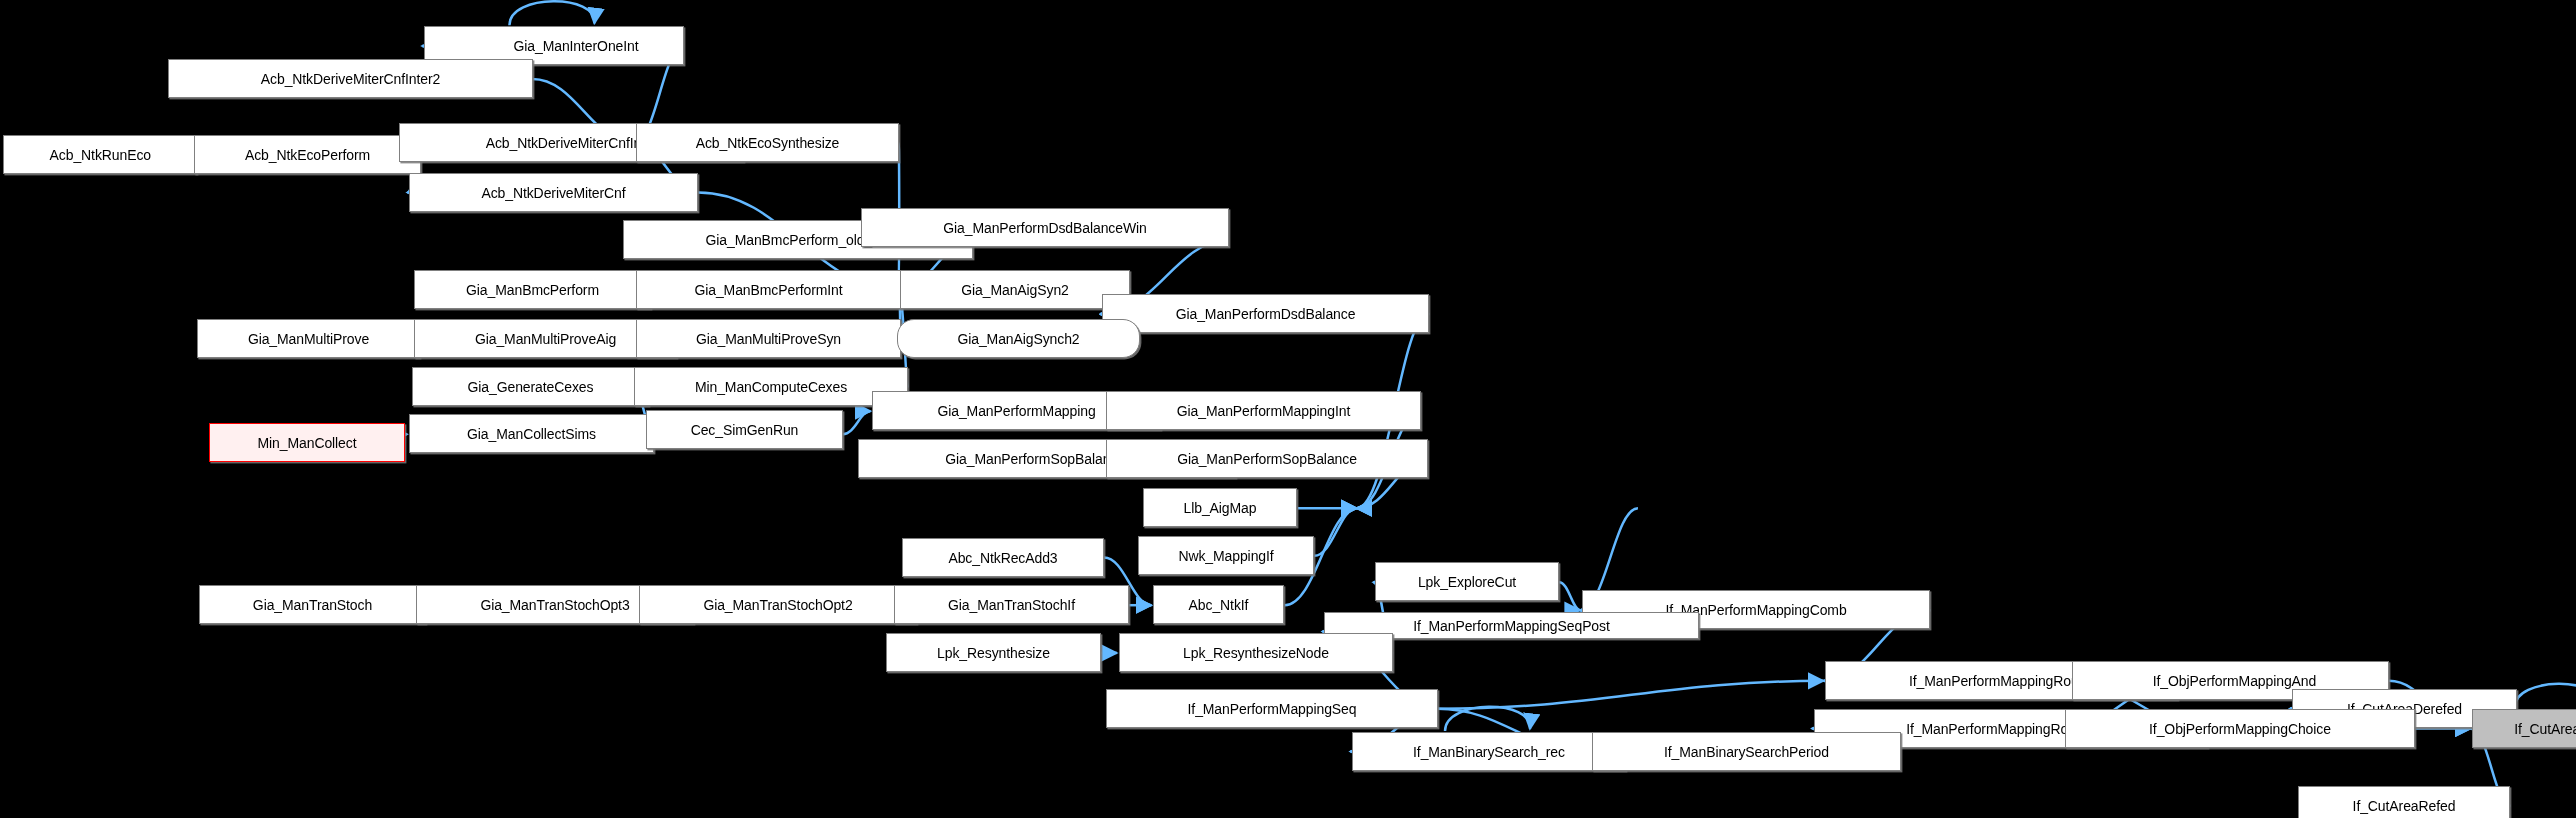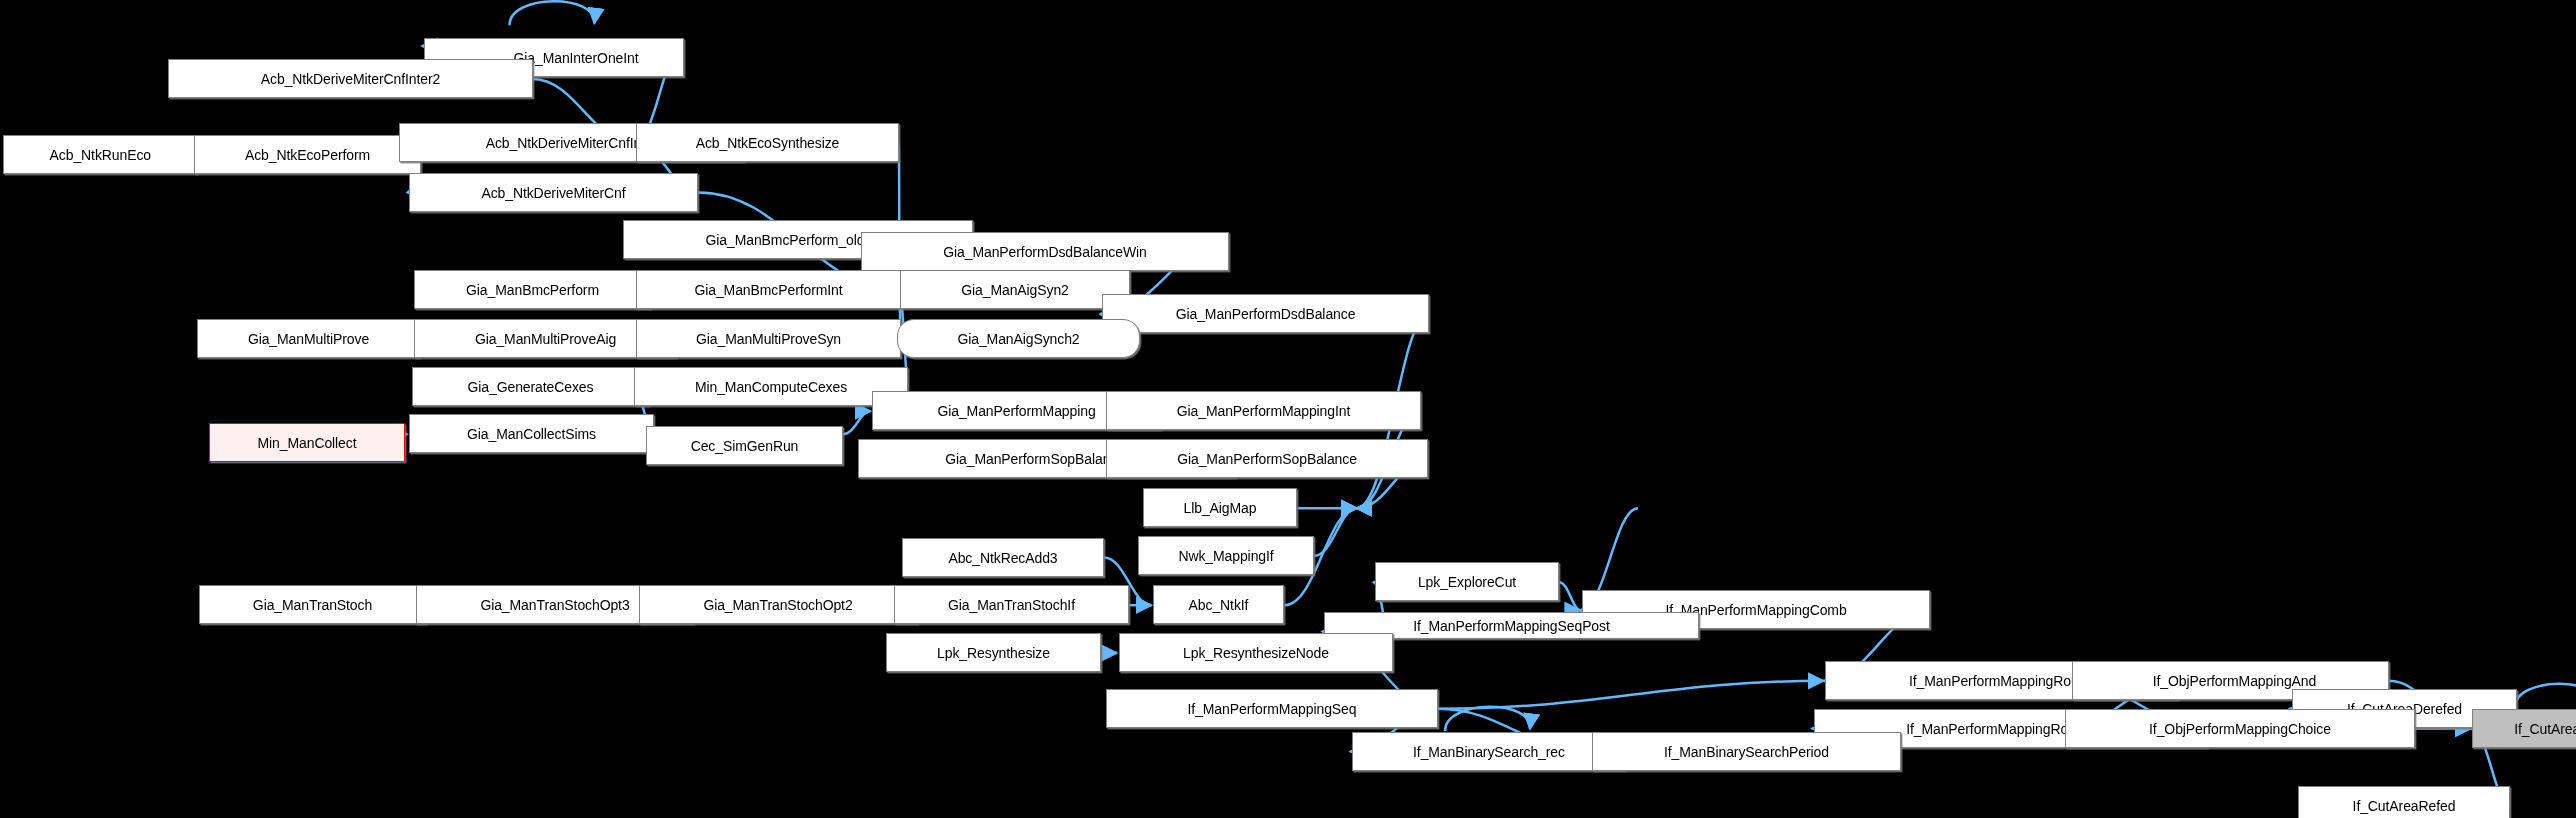--- a/index.html
+++ b/index.html
@@ -123,21 +123,21 @@
         <path d="M 2485.1530612244896 708.289156626506 C 2442.7994897959184 708.289156626506, 2426.664795918367 737.3734939759036, 2382.3112244897957 737.3734939759036" marker-end="url(#arrow)"></path>
         <path d="M 2485.1530612244896 708.289156626506 C 2521.763775510204 708.289156626506, 2535.710714285714 757.9036144578313, 2570.3214285714284 757.9036144578313" marker-end="url(#arrow)"></path>
         <path d="M 2512.5 757.9036144578313 C 2458.660714285714 757.9036144578313, 2438.1505102040815 737.3734939759036, 2382.3112244897957 737.3734939759036" marker-end="url(#arrow)"></path>
         <path d="M 2512.5 757.9036144578313 L 2570.3214285714284 757.9036144578313" marker-end="url(#arrow)"></path>
         <path d="M 2618.4693877551017 737.3734939759036 C 2599.087244897959 737.3734939759036, 2591.703571428571 757.9036144578313, 2570.3214285714284 757.9036144578313" marker-end="url(#arrow)"></path>
         <path d="M 2611.632653061224 838.3132530120482 C 2595.12193877551 838.3132530120482, 2588.8321428571426 757.9036144578313, 2570.3214285714284 757.9036144578313" marker-end="url(#arrow)"></path>
         <path d="M 2616.053571428571 736.3734939759036 C 2616.053571428571 703.3734939759036, 2708.053571428571 703.3734939759036, 2704.3735714285713 734.3734939759036" marker-end="url(#arrow)"></path>
       </g>
   </svg>
   <div id="node-layer">
-      <div class="node" style="left: 424px; top: 38px; width: 260px; height: 39px; padding-left: 44px;">
+      <div class="node" style="left: 424px; top: 26px; width: 260px; height: 39px; padding-left: 44px;">
         <span>Gia_ManInterOneInt</span>
       </div>
       <div class="node" style="left: 168px; top: 59px; width: 365px; height: 39px;">
         <span>Acb_NtkDeriveMiterCnfInter2</span>
       </div>
       <div class="node" style="left: 3.3px; top: 135px; width: 194px; height: 39px;">
         <span>Acb_NtkRunEco</span>
       </div>
       <div class="node" style="left: 194px; top: 135px; width: 227px; height: 39px;">
         <span>Acb_NtkEcoPerform</span>
@@ -147,21 +147,21 @@
       </div>
       <div class="node" style="left: 636px; top: 123px; width: 263px; height: 39px;">
         <span>Acb_NtkEcoSynthesize</span>
       </div>
       <div class="node" style="left: 409px; top: 173px; width: 289px; height: 39px;">
         <span>Acb_NtkDeriveMiterCnf</span>
       </div>
       <div class="node" style="left: 623px; top: 220px; width: 350px; height: 39px;">
         <span>Gia_ManBmcPerform_old_cnf</span>
       </div>
-      <div class="node" style="left: 861px; top: 232px; width: 368px; height: 39px;">
+      <div class="node" style="left: 861px; top: 208px; width: 368px; height: 39px;">
         <span>Gia_ManPerformDsdBalanceWin</span>
       </div>
       <div class="node" style="left: 414px; top: 270px; width: 237px; height: 39px;">
         <span>Gia_ManBmcPerform</span>
       </div>
       <div class="node" style="left: 636px; top: 270px; width: 265px; height: 39px;">
         <span>Gia_ManBmcPerformInt</span>
       </div>
       <div class="node" style="left: 900px; top: 270px; width: 230px; height: 39px;">
         <span>Gia_ManAigSyn2</span>
@@ -192,21 +192,21 @@
       </div>
       <div class="node" style="left: 1106px; top: 391px; width: 315px; height: 39px;">
         <span>Gia_ManPerformMappingInt</span>
       </div>
       <div class="node highlight" style="left: 209px; top: 414px; width: 196px; height: 39px;">
         <span>Min_ManCollect</span>
       </div>
       <div class="node" style="left: 409px; top: 414px; width: 245px; height: 39px;">
         <span>Gia_ManCollectSims</span>
       </div>
-      <div class="node" style="left: 646px; top: 426px; width: 197px; height: 39px;">
+      <div class="node" style="left: 646px; top: 410px; width: 197px; height: 39px;">
         <span>Cec_SimGenRun</span>
       </div>
       <div class="node" style="left: 858px; top: 439px; width: 378px; height: 39px;">
         <span>Gia_ManPerformSopBalanceWin</span>
       </div>
       <div class="node" style="left: 1106px; top: 439px; width: 322px; height: 39px;">
         <span>Gia_ManPerformSopBalance</span>
       </div>
       <div class="node" style="left: 1143px; top: 488px; width: 154px; height: 39px;">
         <span>Llb_AigMap</span>

